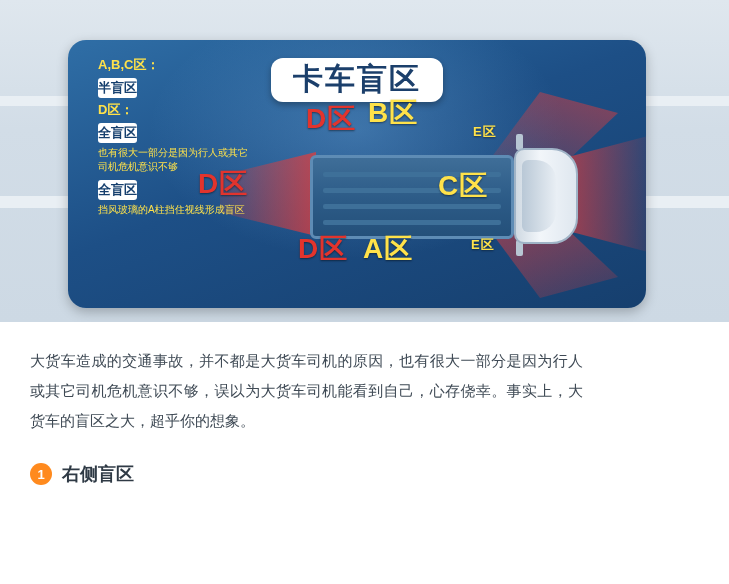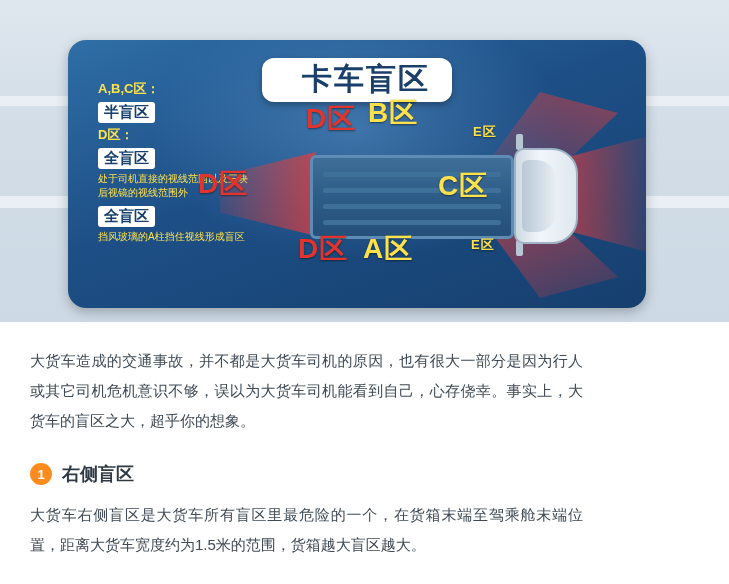--- a/index.html
+++ b/index.html
@@ -58,54 +58,54 @@
     background: radial-gradient(ellipse at center, rgba(120,180,230,0.35) 0%, rgba(120,180,230,0) 70%);
   }
 
   .title-badge {
     position: absolute;
     left: 50%;
     top: 18px;
     transform: translateX(-50%);
     background: #ffffff;
     border-radius: 12px;
-    padding: 6px 22px 8px 40px;
+    padding: 6px 22px 8px 22px;
     box-shadow: 0 3px 6px rgba(0,0,0,0.3);
     z-index: 6;
   }
   .title-badge span {
     font-size: 30px;
     font-weight: bold;
     letter-spacing: 2px;
     color: #1b3f6b;
     line-height: 1;
   }
 
   
   .legend {
     position: absolute;
     left: 30px;
-    top: 40px;
+    top: 16px;
     width: 150px;
     z-index: 5;
     color: #ffffff;
   }
   .legend-head {
     font-size: 13px;
     font-weight: bold;
     color: #ffe24a;
     margin-bottom: 4px;
   }
   .tag {
     display: inline-block;
     background: #ffffff;
     color: #17406e;
-    font-size: 15px;
-    font-weight: bold;
-    padding: 1px 6px;
+    font-size: 13px;
+    font-weight: bold;
+    padding: 1px 0;
     border-radius: 3px;
     margin-bottom: 3px;
   }
   .legend-body {
     font-size: 10px;
     line-height: 1.35;
     color: #ffe24a;
     margin-bottom: 7px;
   }
 
@@ -276,21 +276,21 @@
       <div class="title-badge">
         <span>卡车盲区</span>
       </div>
 
       <div class="legend">
         <div class="legend-head">A,B,C区：</div>
         <div><span class="tag">半盲区</span></div>
 
         <div class="legend-head">D区：</div>
         <div><span class="tag">全盲区</span></div>
-        <div class="legend-body">处于司机直接的视线范围以及三块后视镜的视线范围外</div>
+        <div class="legend-body">也有很大一部分是因为行人或其它司机危机意识不够</div>
 
         <div><span class="tag">全盲区</span></div>
         <div class="legend-body">挡风玻璃的A柱挡住视线形成盲区</div>
       </div>
 
       <div class="truck-wrap">
         <div class="beam left"></div>
         <div class="beam topright"></div>
         <div class="beam botright"></div>
         <div class="beam right"></div>
@@ -320,16 +320,15 @@
   </div>
 
   <div class="content">
     <p class="para">大货车造成的交通事故，并不都是大货车司机的原因，也有很大一部分是因为行人或其它司机危机意识不够，误以为大货车司机能看到自己，心存侥幸。事实上，大货车的盲区之大，超乎你的想象。</p>
 
     <div class="section-head">
       <div class="num-badge">1</div>
       <div class="section-title">右侧盲区</div>
     </div>
 
-    <p class="para2">大货车右侧盲区是大货车所有盲区里最危险的一个，在货箱末端至驾乘舱末端位置，距离大货车宽度约为1.5米的范围，货箱越大盲区越大。</p>
   </div>
 
 </div>
 
 </body></html>

